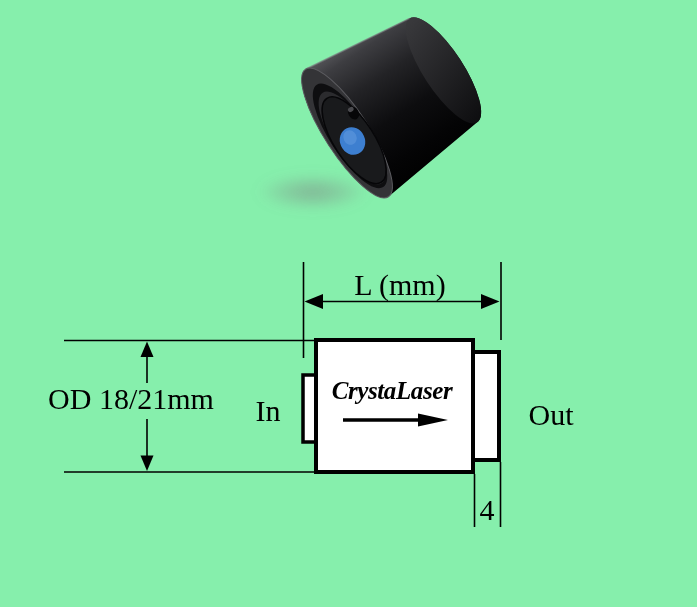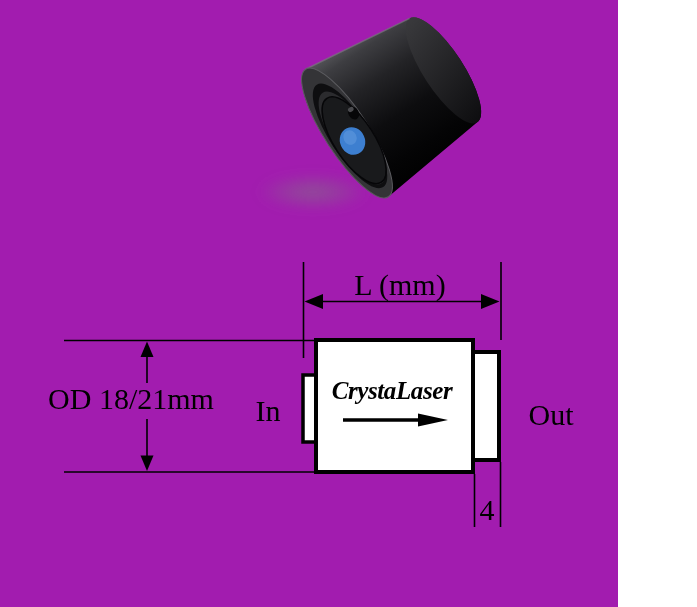--- a/index.html
+++ b/index.html
@@ -2,23 +2,23 @@
 <html><head>
 <meta charset="utf-8">
 <style>
   html, body {
     margin: 0;
     padding: 0;
     background: #ffffff;
   }
   .page {
     position: relative;
-    width: 618px;
+    width: 697px;
     height: 607px;
-    background: #a21caf;
+    background: #86efac;
     overflow: hidden;
   }
   svg.figure {
     display: block;
     width: 697px;
     height: 607px;
   }
   .thin-line {
     stroke: #000000;
     stroke-width: 1.6;

